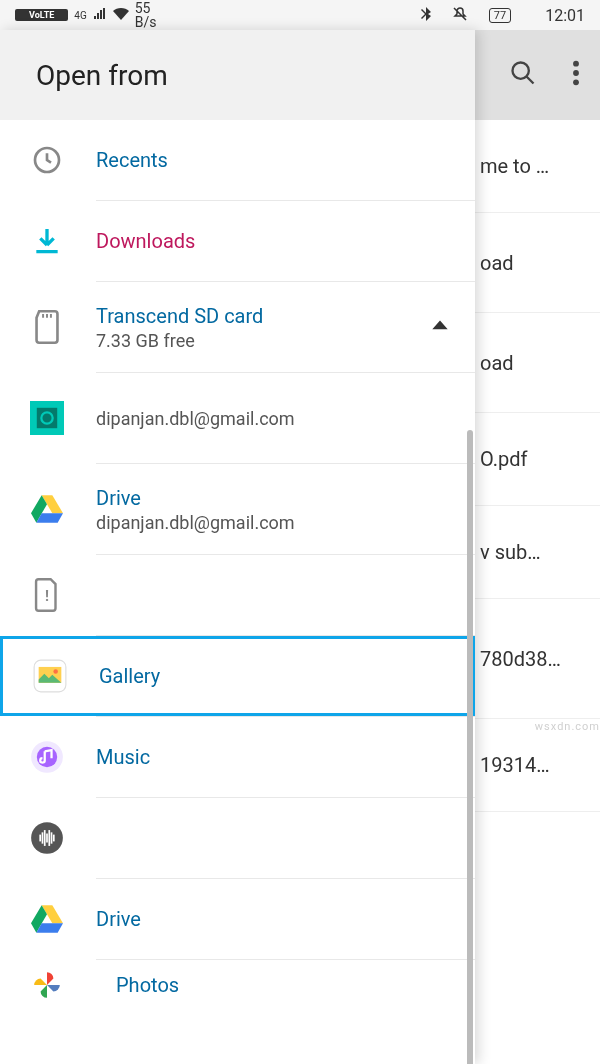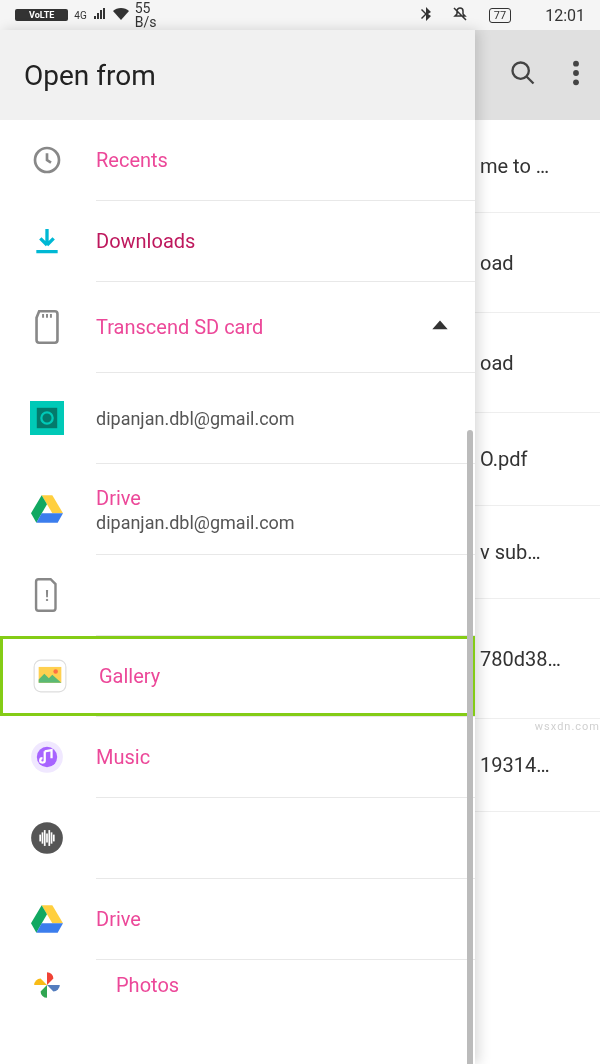--- a/index.html
+++ b/index.html
@@ -78,21 +78,21 @@
       background: #fff;
       box-shadow: 4px 0 12px rgba(0,0,0,0.15);
       display: flex;
       flex-direction: column;
     }
     .drawer-header {
       height: 90px;
       background: #f1f1f1;
       display: flex;
       align-items: center;
-      padding-left: 24px;
+      padding-left: 36px;
       font-size: 28px;
       color: #222;
       font-weight: 400;
     }
     .drawer-list {
       flex: 1;
       overflow-y: hidden;
       position: relative;
     }
     .drawer-item {
@@ -113,36 +113,36 @@
     }
     .drawer-item .text-slot {
       flex: 1;
       display: flex;
       flex-direction: column;
       justify-content: center;
       gap: 2px;
     }
     .drawer-item .primary {
       font-size: 20px;
-      color: #ec4899;
+      color: #0369a1;
     }
     .drawer-item .secondary {
       font-size: 18px;
       color: #555;
     }
     .drawer-item.two-line { min-height: 90px; }
     .drawer-item.selected .primary { color: #be185d; }
     .drawer-item .trailing { width: 30px; display:flex; align-items:center; justify-content:center;}
     .divider {
       height: 1px;
       background: #e8e8e8;
       margin-left: 96px;
     }
     .highlight-box {
-      border: 3px solid #84cc16;
+      border: 3px solid #0ea5e9;
     }
 
     
     .scroll-indicator {
       position: absolute;
       right: 2px;
       top: 310px;
       width: 6px;
       height: 650px;
       background: #bbb;
@@ -260,20 +260,21 @@
 
     <div class="drawer-item two-line">
       <div class="icon-slot icon-sd">
         <svg width="28" height="34" viewBox="0 0 20 26">
             <path d="M4 1h12a2 2 0 012 2v20a2 2 0 01-2 2H4a2 2 0 01-2-2V6z" stroke="#888" stroke-width="2" fill="none"></path>
             <path d="M7 3v3M10 3v3M13 3v3" stroke="#888" stroke-width="1.5"></path>
           </svg>
       </div>
       <div class="text-slot">
         <div class="primary">Transcend SD card</div>
+        <div class="secondary">7.33 GB free</div>
       </div>
       <div class="trailing">
         <svg width="22" height="22" viewBox="0 0 20 20">
             <path d="M3 16h14M10 4l7 8H3z" fill="#333"></path>
           </svg>
       </div>
     </div>
     <div class="divider"></div>
 
     <div class="drawer-item two-line">

